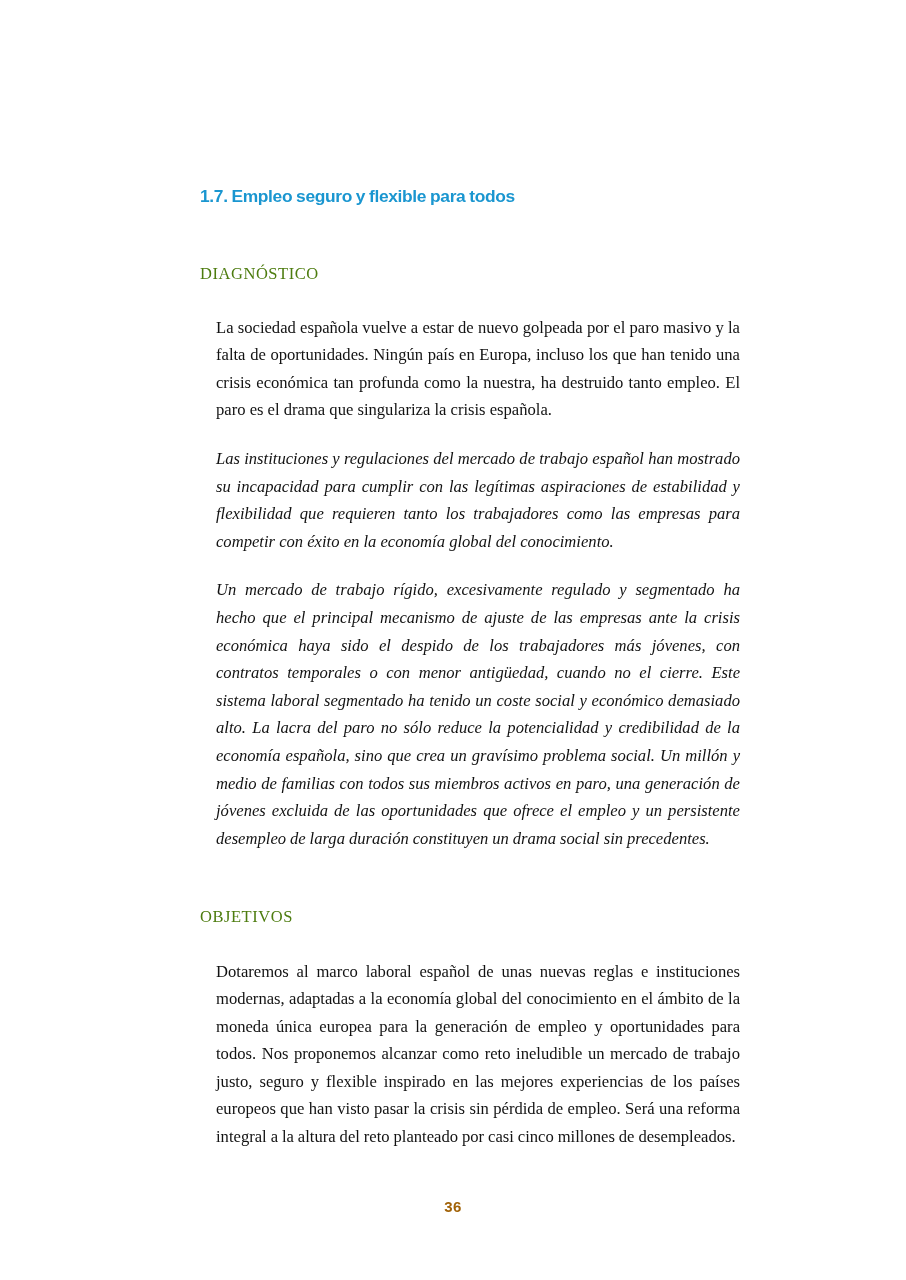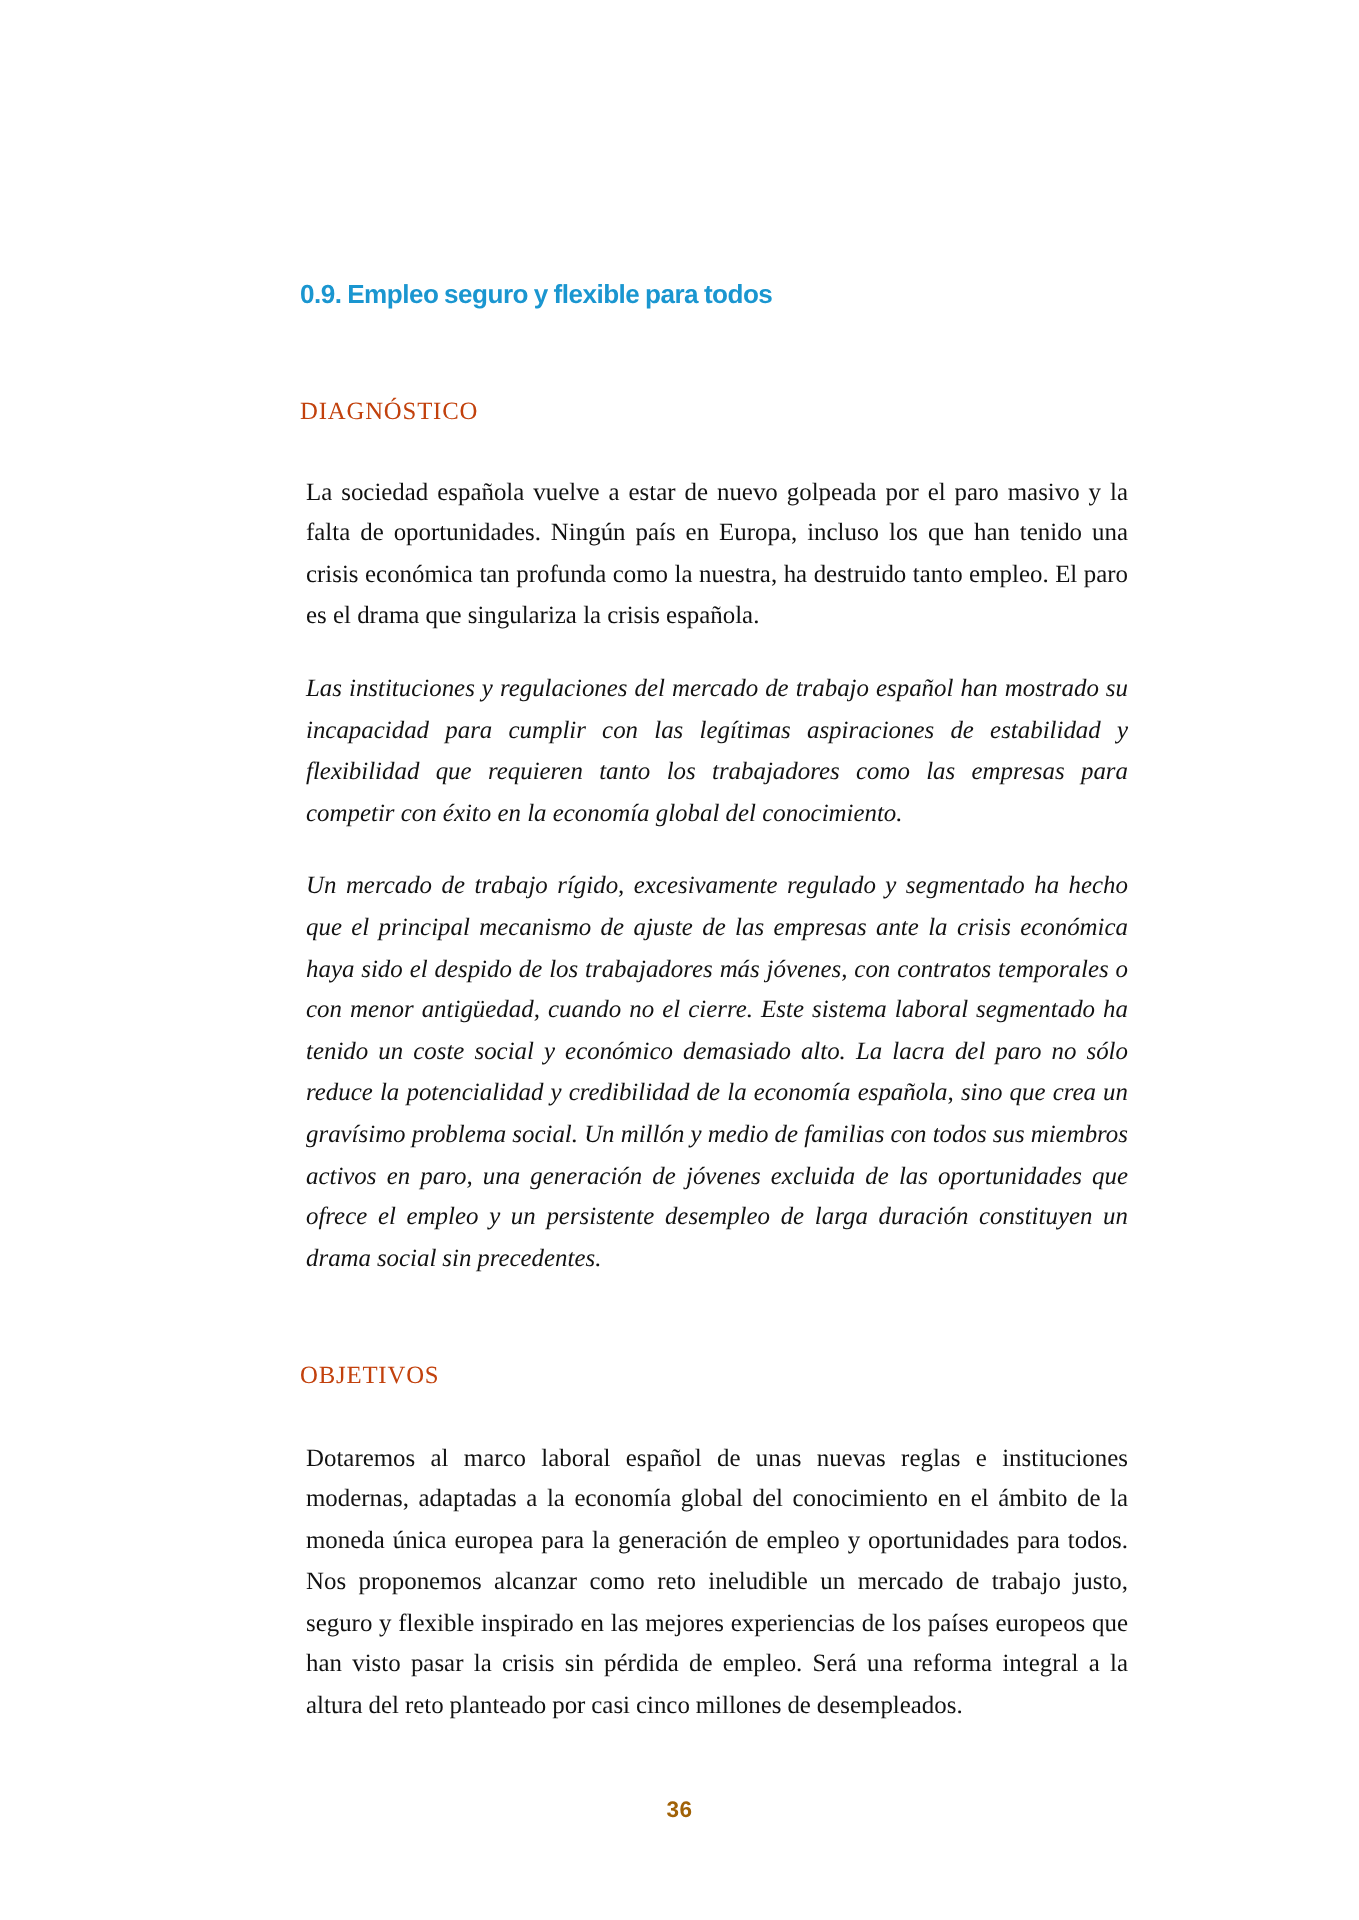--- a/index.html
+++ b/index.html
@@ -38,37 +38,37 @@
     margin: 0 0 0 0;
     white-space: nowrap;
   }
 
   
   .sub-heading {
     font-family: "Liberation Serif", serif;
     font-weight: normal;
     font-size: 16.5px;
     line-height: 1.1;
-    color: #c2410c;
+    color: #4d7c0f;
     letter-spacing: 0.55px;
     margin: 0;
   }
 
   .sub-heading--diagnostico { margin-top: 58px; }
   .sub-heading--objetivos   { margin-top: 56px; }
 
   
   .body-text {
     font-family: "Liberation Serif", serif;
     font-size: 16.6px;
     line-height: 27.6px;
     color: #121212;
     text-align: justify;
     text-justify: inter-word;
-    margin: 4px;
+    margin: 16px;
     hyphens: manual;
   }
 
   .body-text + .body-text { margin-top: 21px; font-style: italic; }
 
   .para-block { margin-top: 31px; }
 
   
   .body-text.tight { word-spacing: -0.2px; }
 
@@ -86,21 +86,21 @@
     letter-spacing: 0.4px;
   }
 </style>
 </head>
 <body>
 
 <div class="page">
 
   <div class="content">
 
-    <h1 class="section-heading">0.9. Empleo seguro y flexible para todos</h1>
+    <h1 class="section-heading">1.7. Empleo seguro y flexible para todos</h1>
 
     <h2 class="sub-heading sub-heading--diagnostico">DIAGNÓSTICO</h2>
 
     <div class="para-block">
       <p class="body-text">La sociedad española vuelve a estar de nuevo golpeada por el paro masivo y la falta de oportunidades. Ningún país en Europa, incluso los que han tenido una crisis económica tan profunda como la nuestra, ha destruido tanto empleo. El paro es el drama que singulariza la crisis española.</p>
       <p class="body-text">Las instituciones y regulaciones del mercado de trabajo español han mostrado su incapacidad para cumplir con las legítimas aspiraciones de estabilidad y flexibilidad que requieren tanto los trabajadores como las empresas para competir con éxito en la economía global del conocimiento.</p>
       <p class="body-text tight">Un mercado de trabajo rígido, excesivamente regulado y segmentado ha hecho que el principal mecanismo de ajuste de las empresas ante la crisis económica haya sido el despido de los trabajadores más jóvenes, con contratos temporales o con menor antigüedad, cuando no el cierre. Este sistema laboral segmentado ha tenido un coste social y económico demasiado alto. La lacra del paro no sólo reduce la potencialidad y credibilidad de la economía española, sino que crea un gravísimo problema social. Un millón y medio de familias con todos sus miembros activos en paro, una generación de jóvenes excluida de las oportunidades que ofrece el empleo y un persistente desempleo de larga duración constituyen un drama social sin precedentes.</p>
     </div>
 
     <h2 class="sub-heading sub-heading--objetivos">OBJETIVOS</h2>

